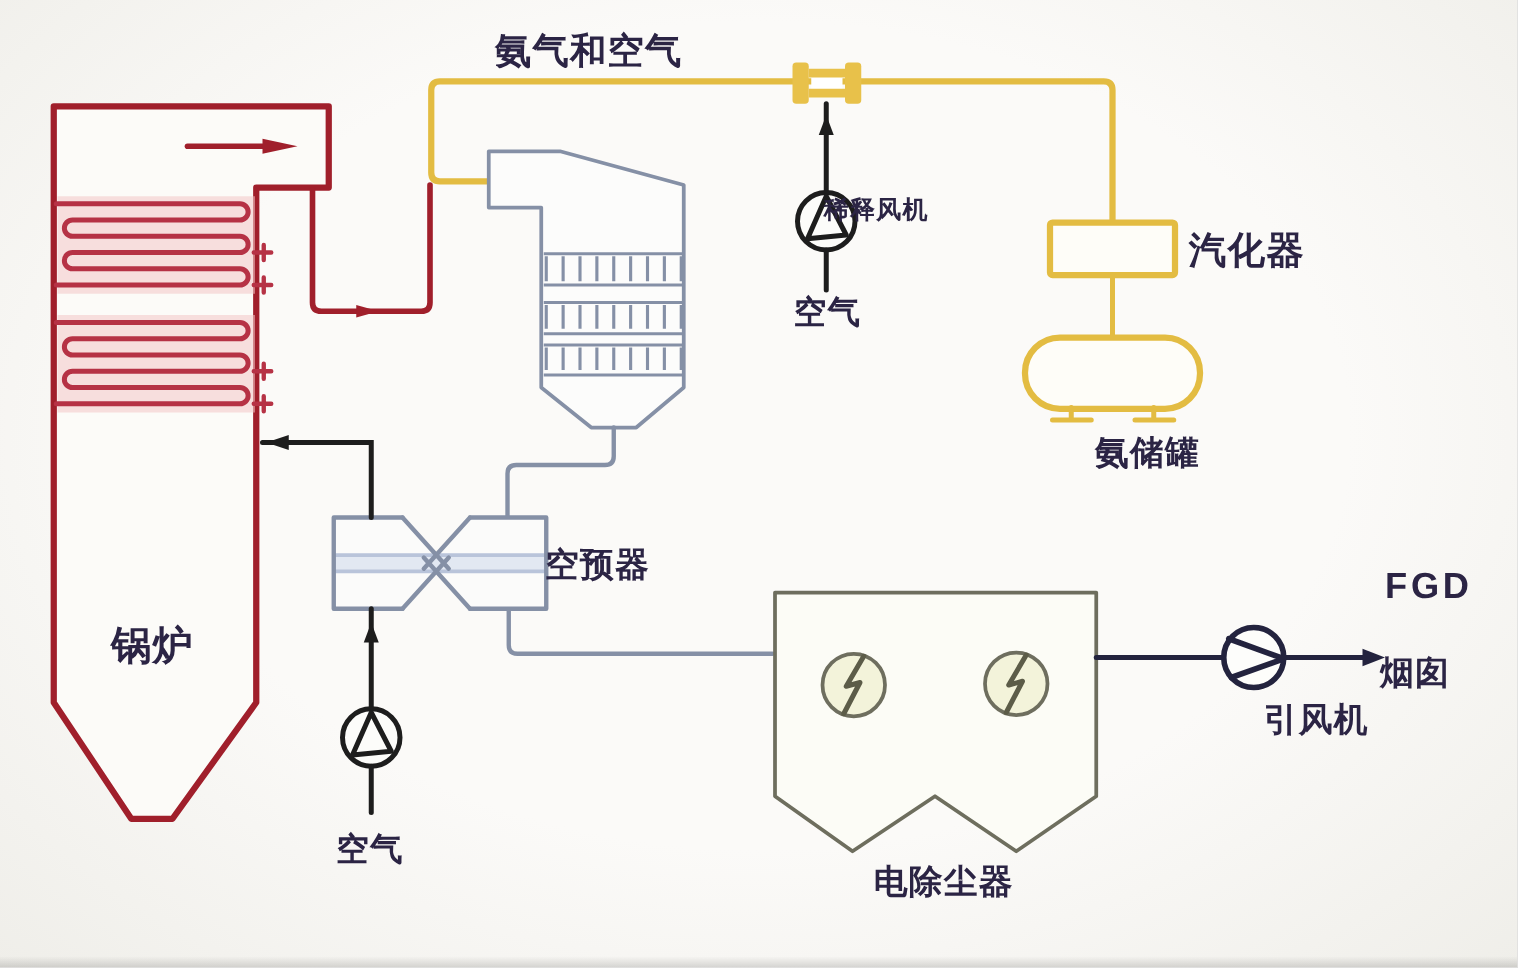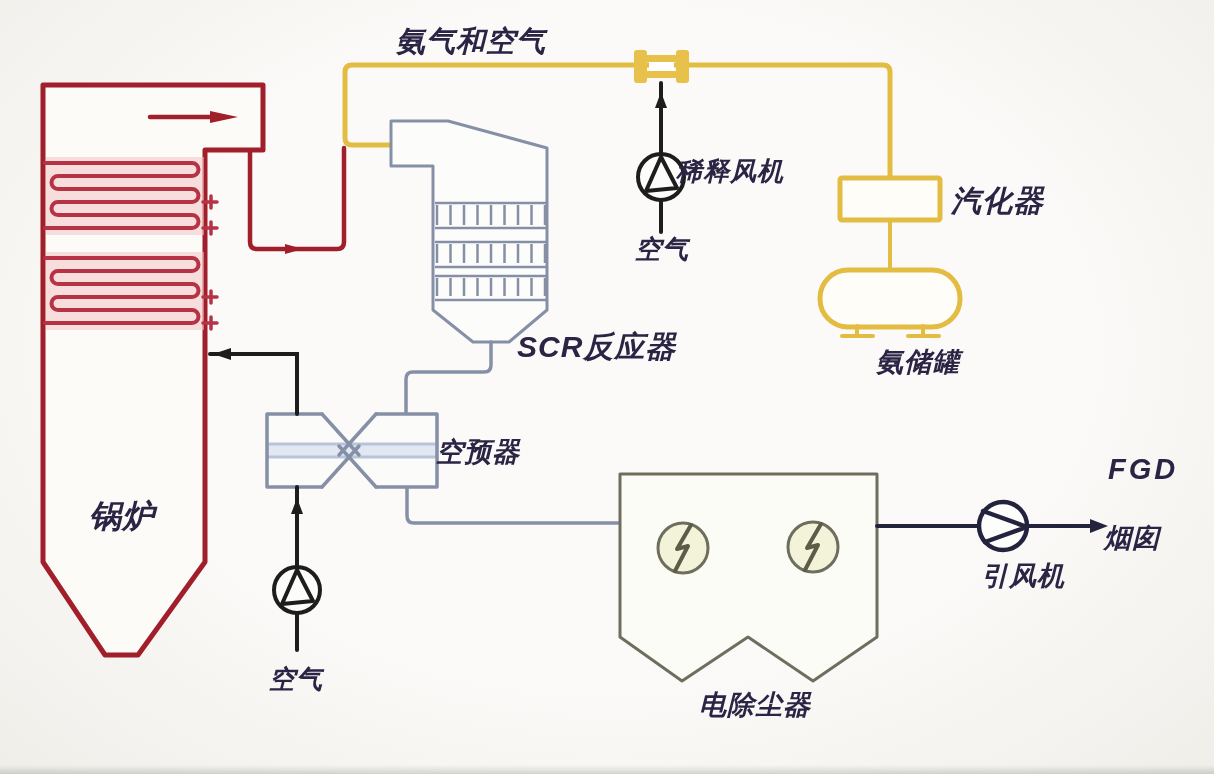--- a/index.html
+++ b/index.html
@@ -33,21 +33,21 @@
   .esp-box{stroke:var(--esp);stroke-width:3;fill:#fcfcf6;stroke-linejoin:round;}
   .esp-circ{stroke:var(--esp);stroke-width:3;fill:var(--esp_circle_fill);}
   .bolt{stroke:var(--esp_bolt);stroke-width:4;fill:none;stroke-linecap:round;stroke-linejoin:round;}
   .ln-navy{stroke:var(--navy);stroke-width:4;fill:none;stroke-linecap:round;}
   .navy-fill{fill:var(--navy);}
   .fan-navy{stroke:var(--navy);stroke-width:4.5;fill:#fdfdfb;}
   .fan-chord{stroke:var(--navy);stroke-width:4.5;fill:none;stroke-linejoin:round;stroke-linecap:round;}
 
   .lbl{
     position:absolute;color:var(--label);font-weight:700;white-space:nowrap;
-    letter-spacing:1px;line-height:1.1;font-style:italic;
+    letter-spacing:1px;line-height:1.1;
   }
   .watermark{
     position:absolute;color:var(--watermark);font-weight:600;white-space:nowrap;
     letter-spacing:2px;
     text-shadow:1px 1px 0 rgba(255,255,255,.95), -1px -1px 0 rgba(110,110,110,.18);
   }
   .bottom-strip{
     position:absolute;left:0;bottom:0;width:100%;height:9px;
     background:linear-gradient(to bottom, rgba(0,0,0,0), rgba(0,0,0,0.14));
   }
@@ -147,28 +147,27 @@
 
     <g>
       <line class="ln-navy" x1="877" y1="526" x2="1092" y2="526"></line>
       <polygon class="navy-fill" points="1090,519 1108,526 1090,533"></polygon>
       <circle class="fan-navy" cx="1003" cy="526" r="24"></circle>
       <path class="fan-chord" d="M 983,511 L 1027,527 L 985,542"></path>
     </g>
   </svg>
 
   <div class="lbl" style="left:396px;top:26px;font-size:29px;">氨气和空气</div>
-  <div class="lbl" style="left:676px;top:157px;font-size:26px;">稀释风机</div>
+  <div class="lbl" style="left:659px;top:157px;font-size:20px;">稀释风机</div>
   <div class="lbl" style="left:635px;top:235px;font-size:26px;">空气</div>
   <div class="lbl" style="left:951px;top:184px;font-size:30px;">汽化器</div>
   <div class="lbl" style="left:849px;top:348px;font-size:27px;margin-left:27px;">氨储罐</div>
-  <div class="lbl" style="left:517px;top:330px;font-size:30px;">SCR反应器</div>
   <div class="lbl" style="left:436px;top:438px;font-size:27px;">空预器</div>
   <div class="lbl" style="left:89px;top:499px;font-size:32px;">锅炉</div>
   <div class="lbl" style="left:269px;top:665px;font-size:26px;">空气</div>
   <div class="lbl" style="left:699px;top:691px;font-size:27px;">电除尘器</div>
-  <div class="lbl" style="left:981px;top:562px;font-size:27px;">引风机</div>
+  <div class="lbl" style="left:1011px;top:562px;font-size:27px;">引风机</div>
   <div class="lbl" style="left:1108px;top:454px;font-size:29px;letter-spacing:3px;">FGD</div>
   <div class="lbl" style="left:1104px;top:524px;font-size:27px;">烟囱</div>
 
 
   <div class="bottom-strip"></div>
 </div>
 
 </body></html>

